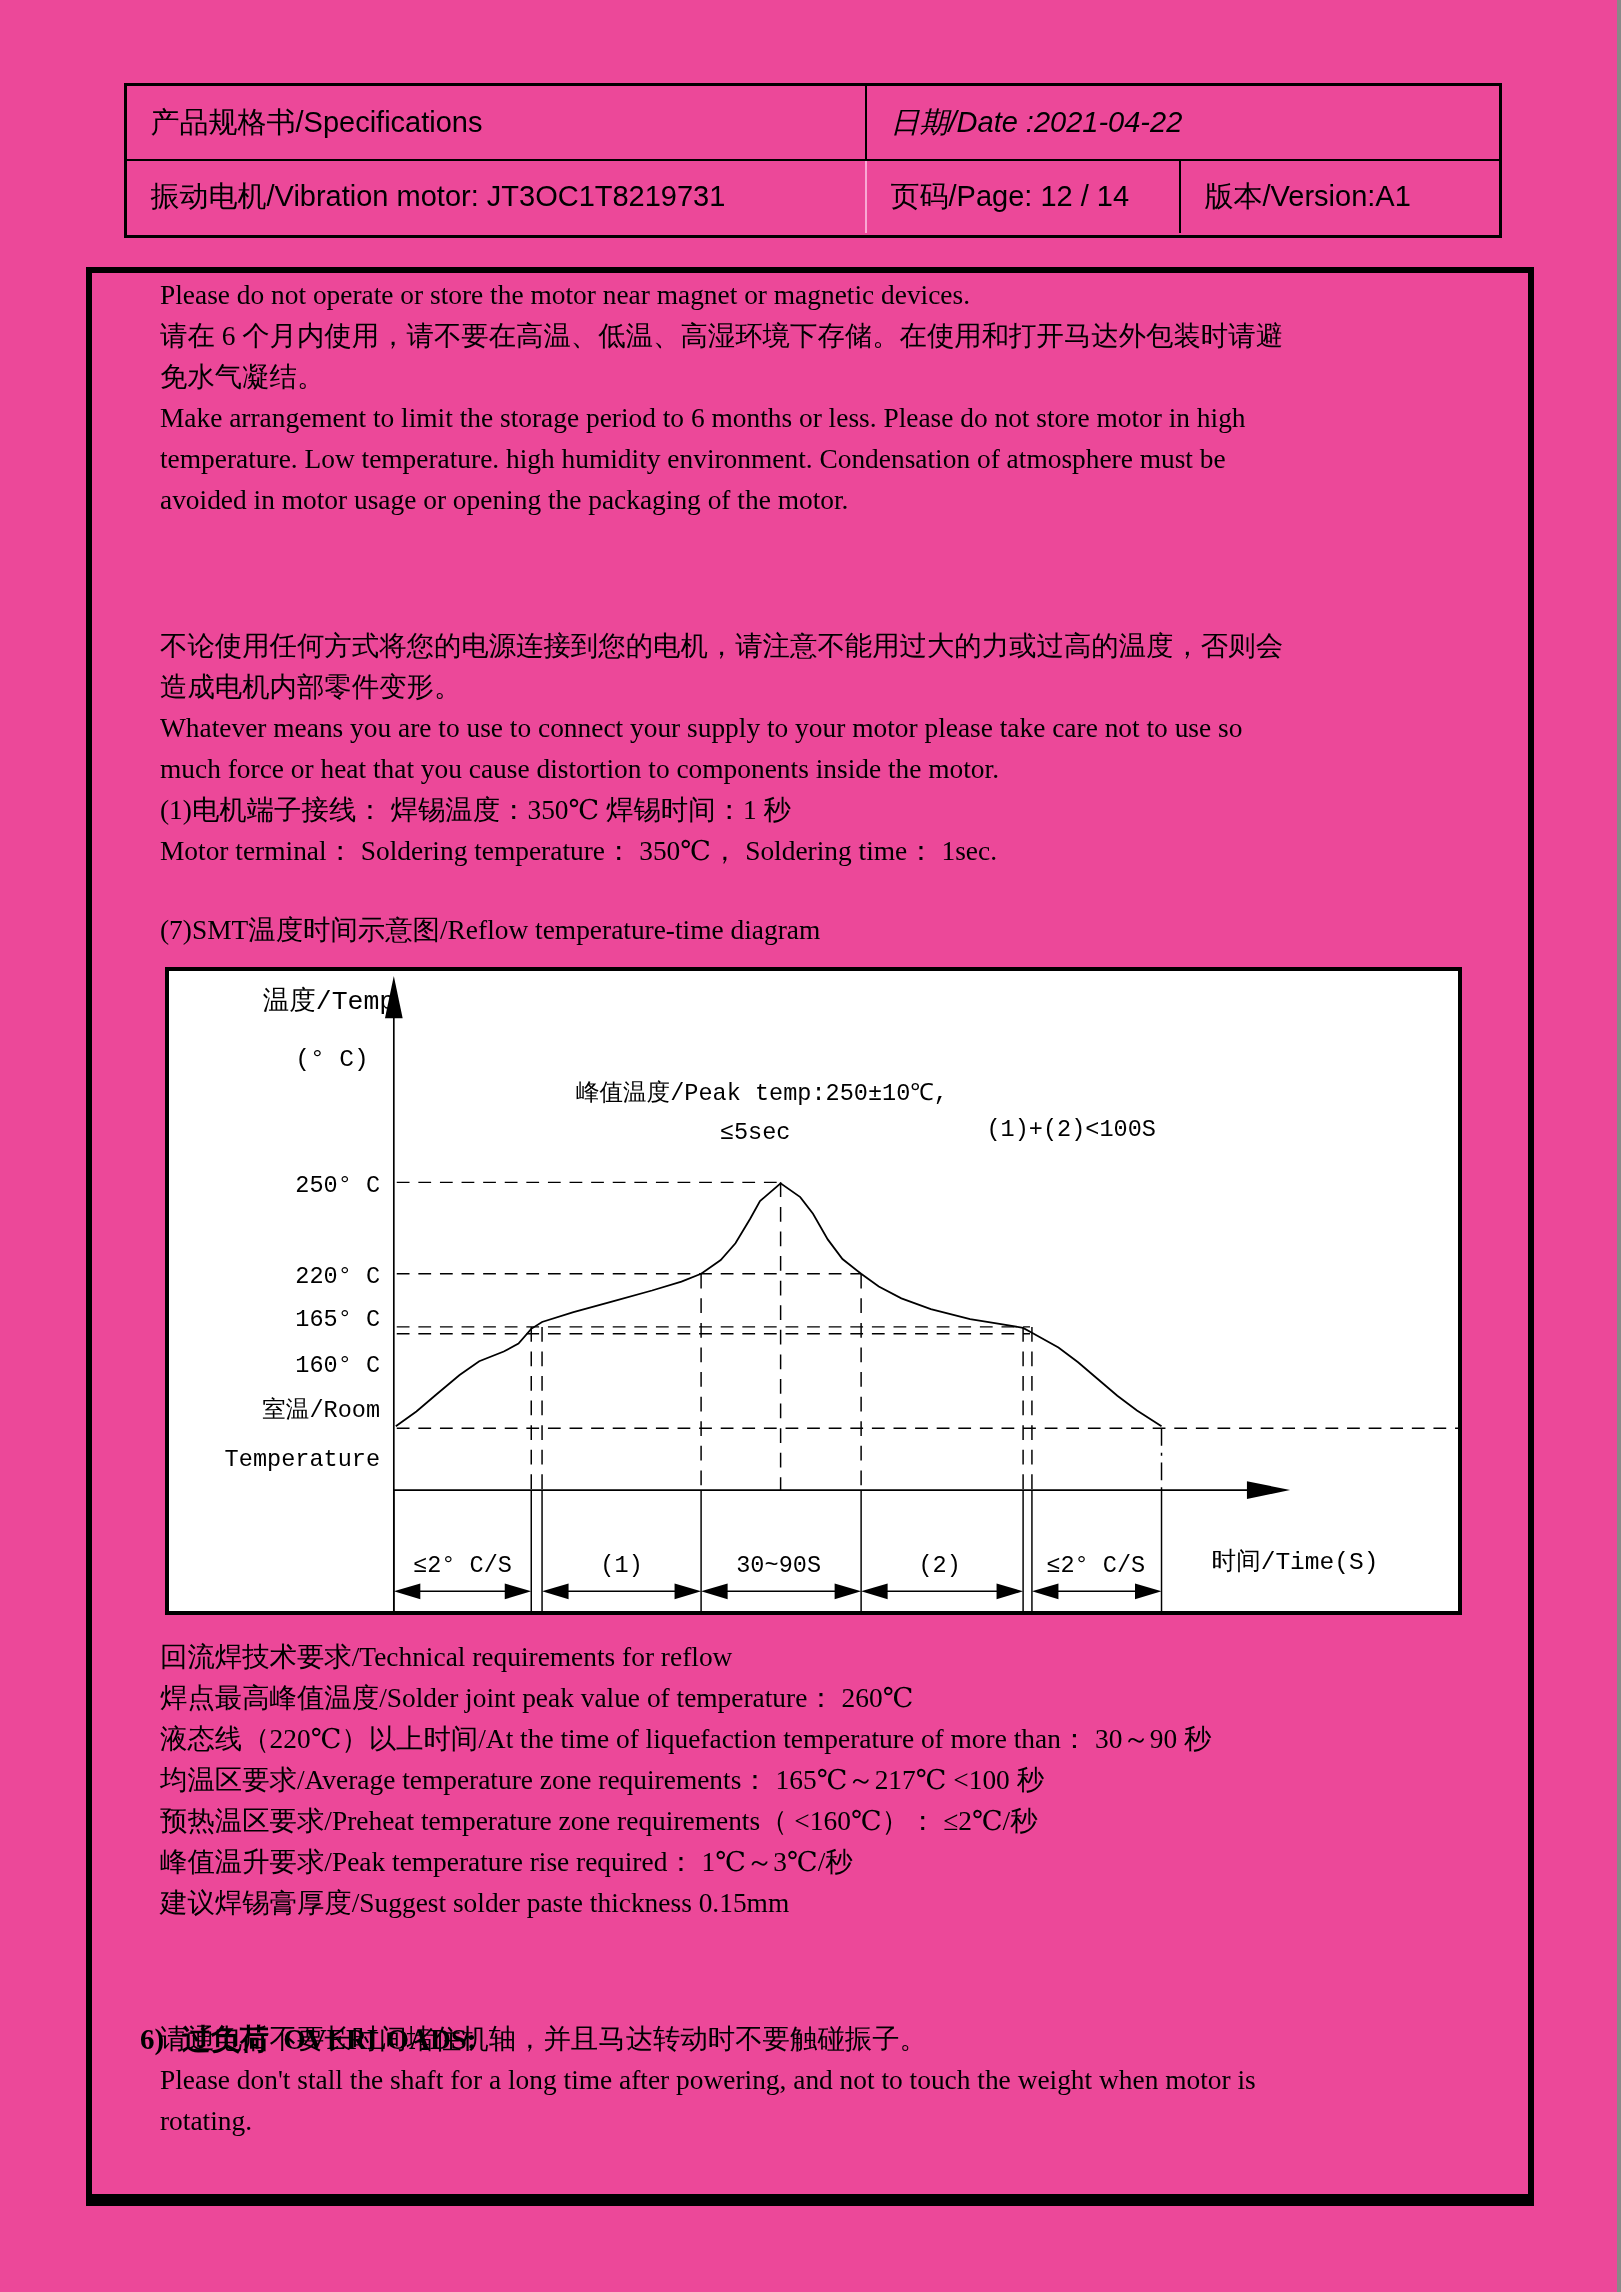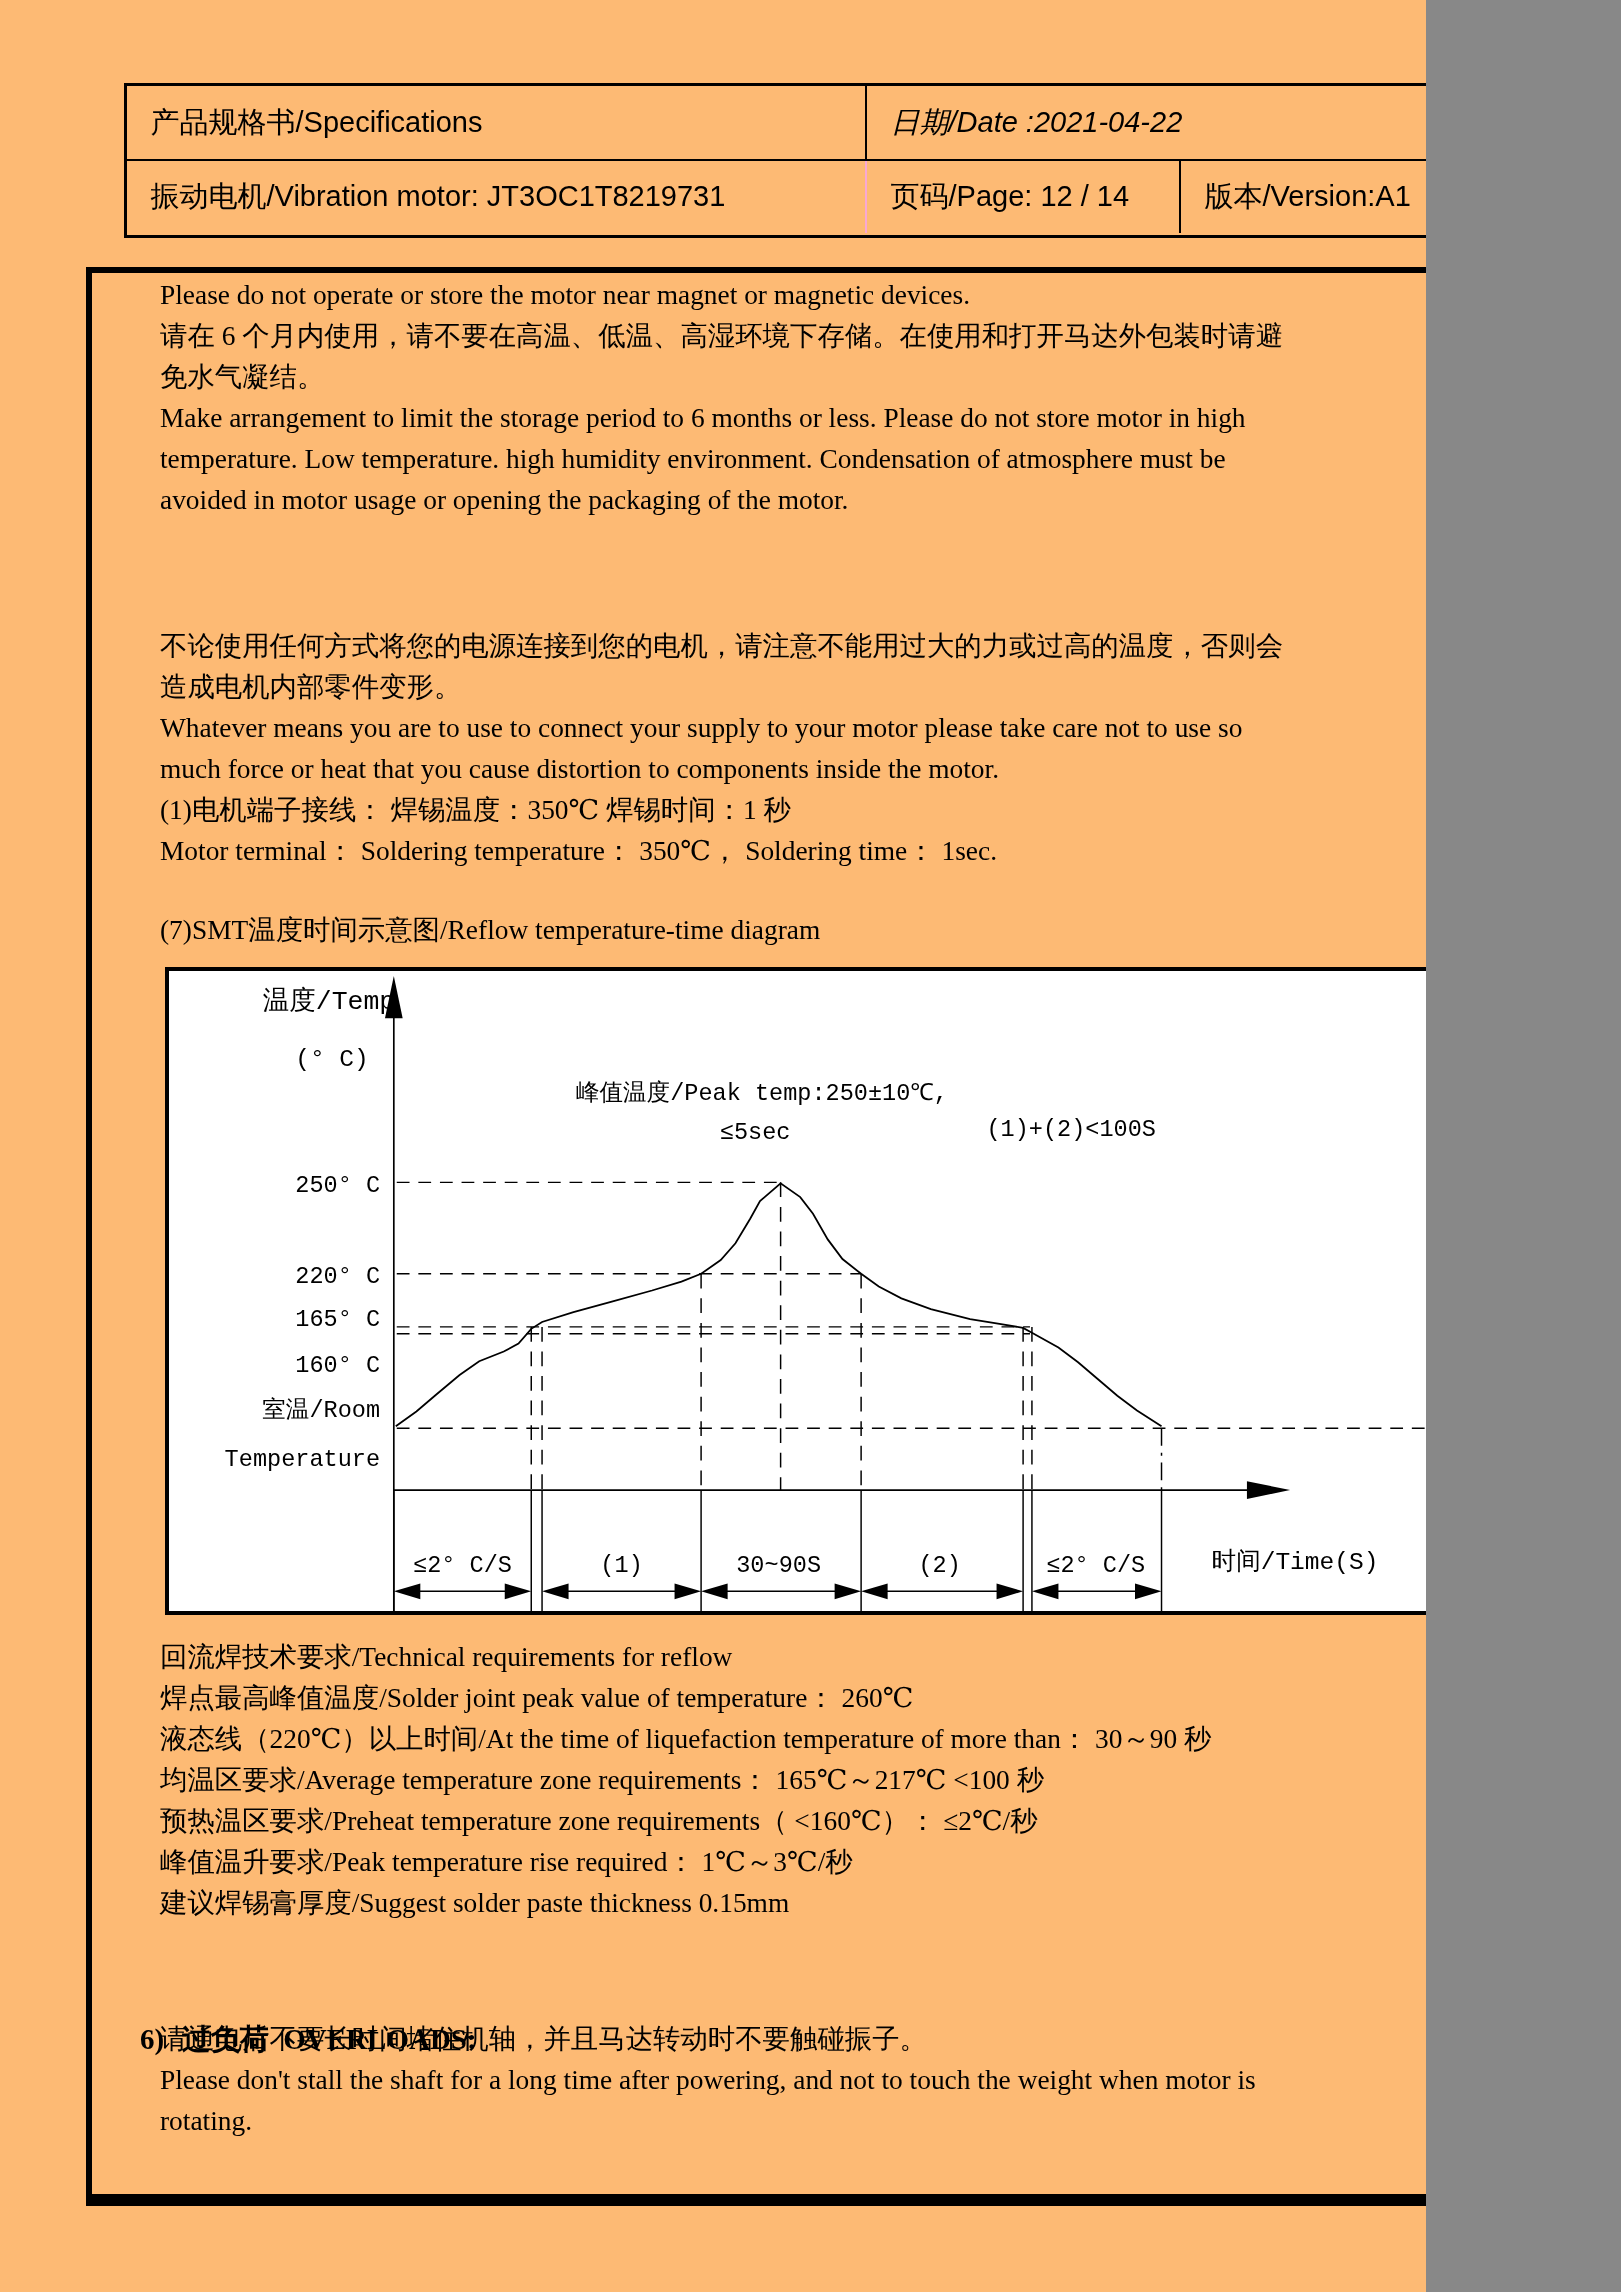--- a/index.html
+++ b/index.html
@@ -1,16 +1,16 @@
 <!DOCTYPE html>
 <html><head>
 <meta charset="utf-8">
 <style>
   html,body{margin:0;padding:0;background:#888;}
-  .page{position:relative;width:1426px;height:2293px;background:#fdba74;color:#000;overflow:hidden;}
+  .page{position:relative;width:1617px;height:2293px;background:#ec4899;color:#000;overflow:hidden;}
 
   
   .hdr{position:absolute;left:124px;top:83px;width:1378px;height:155px;border:3.9px solid #000;box-sizing:border-box;
        font-family:"Liberation Sans",sans-serif;font-size:29px;}
   .hdr .row{display:flex;box-sizing:border-box;}
   .hdr .r1{height:75px;border-bottom:2px solid #000;}
   .hdr .r2{height:72px;}
   .hdr .cell{display:flex;align-items:center;padding-left:23.5px;box-sizing:border-box;}
   .hdr .c-title{width:740px;border-right:2px solid #000;}
   .hdr .c-date{flex:1;font-style:italic;}

